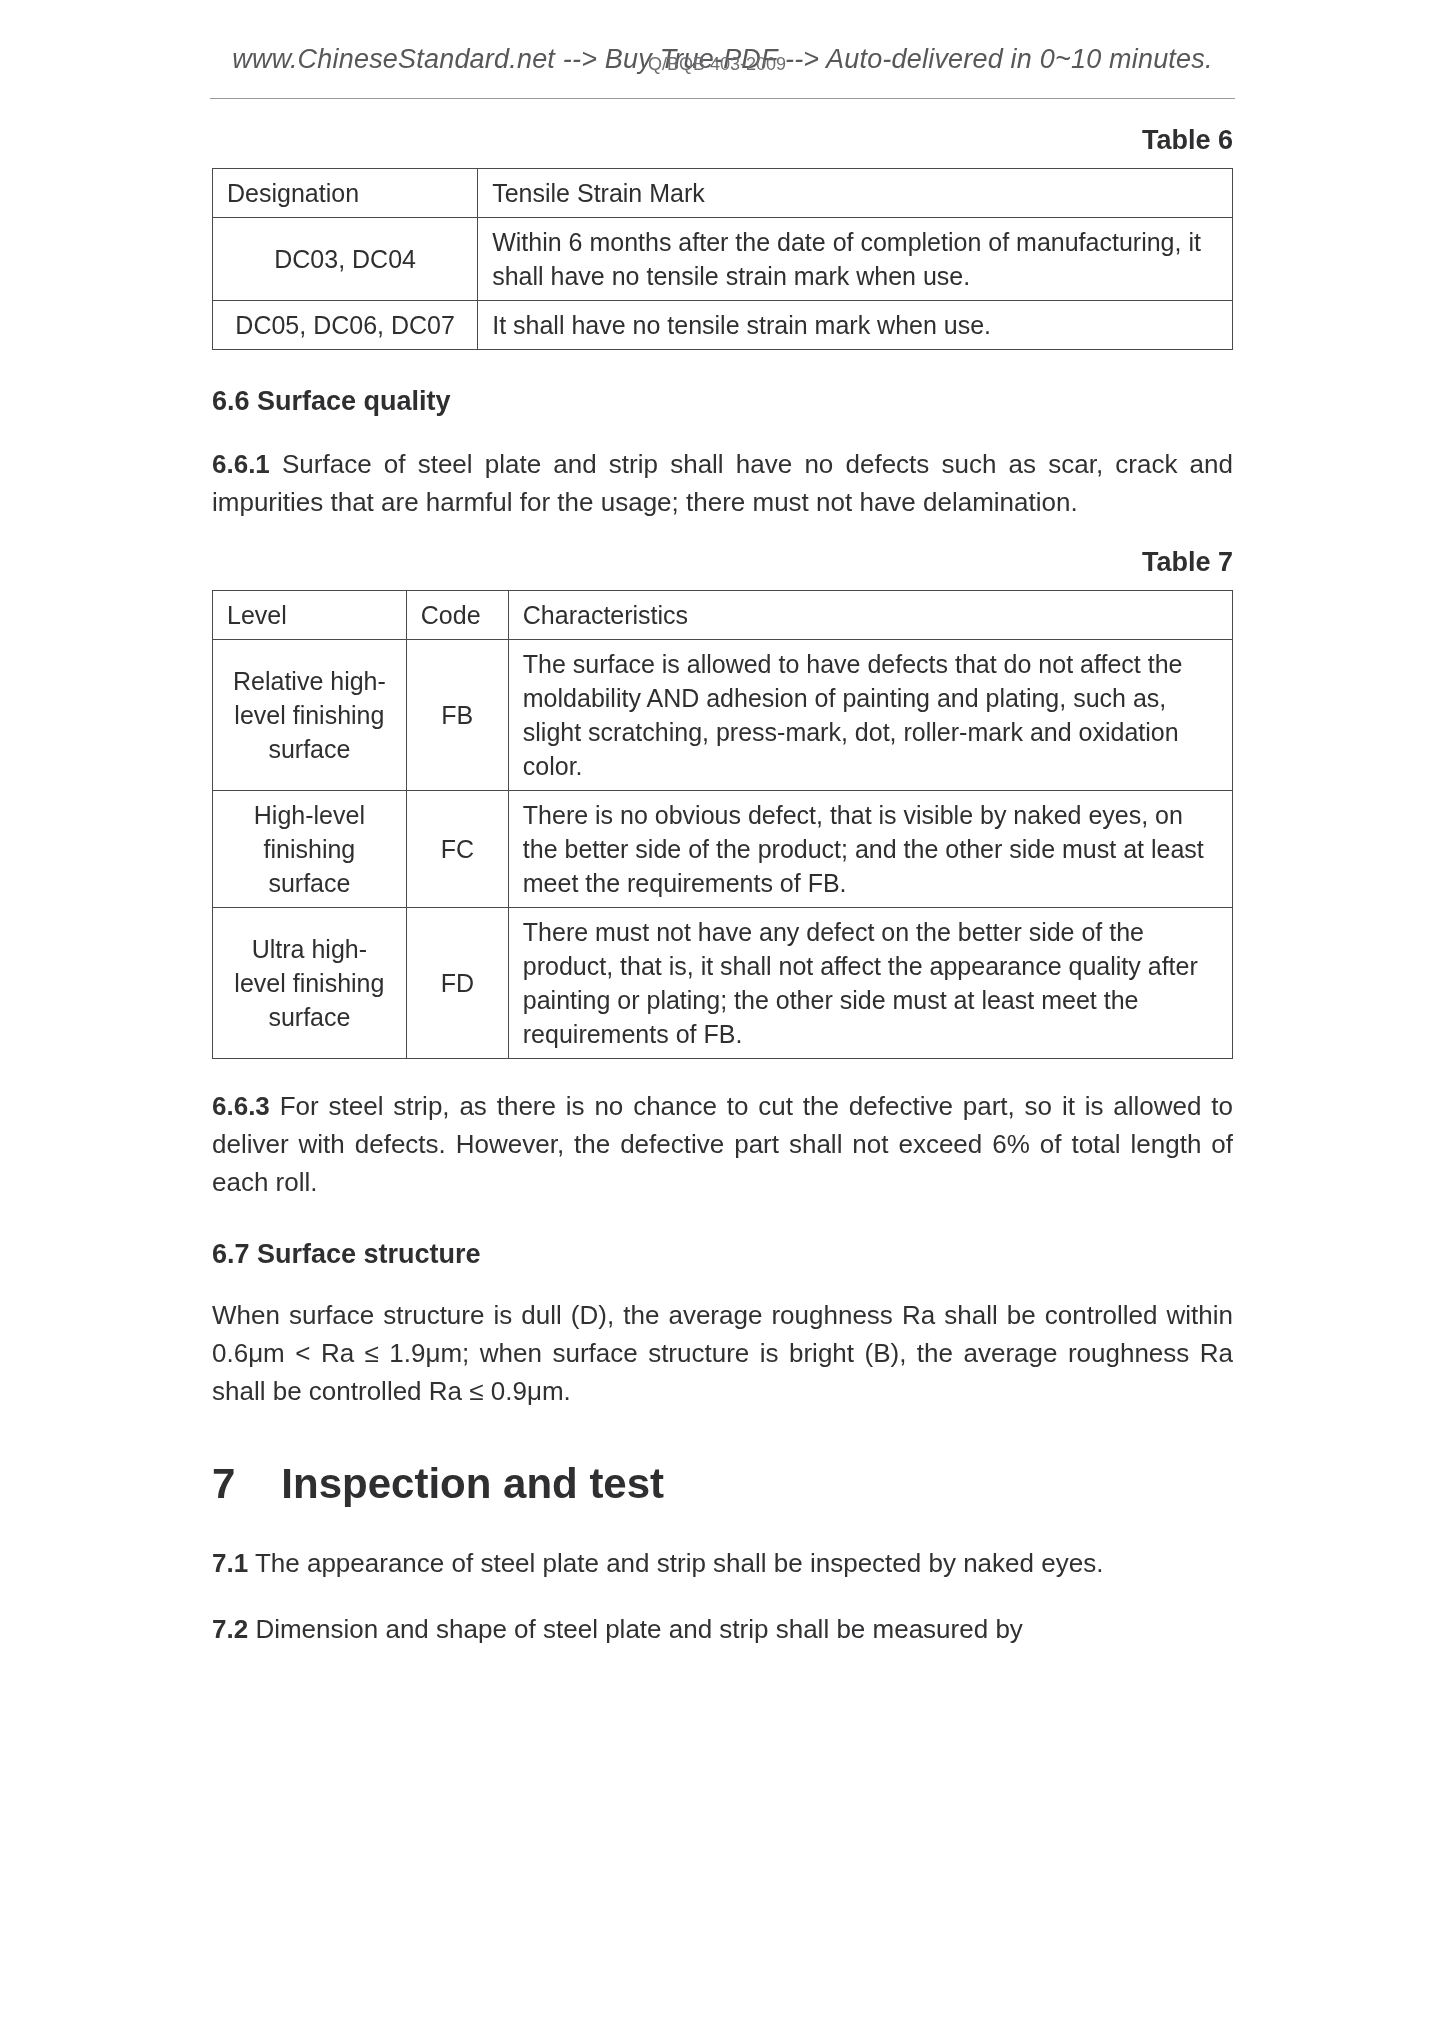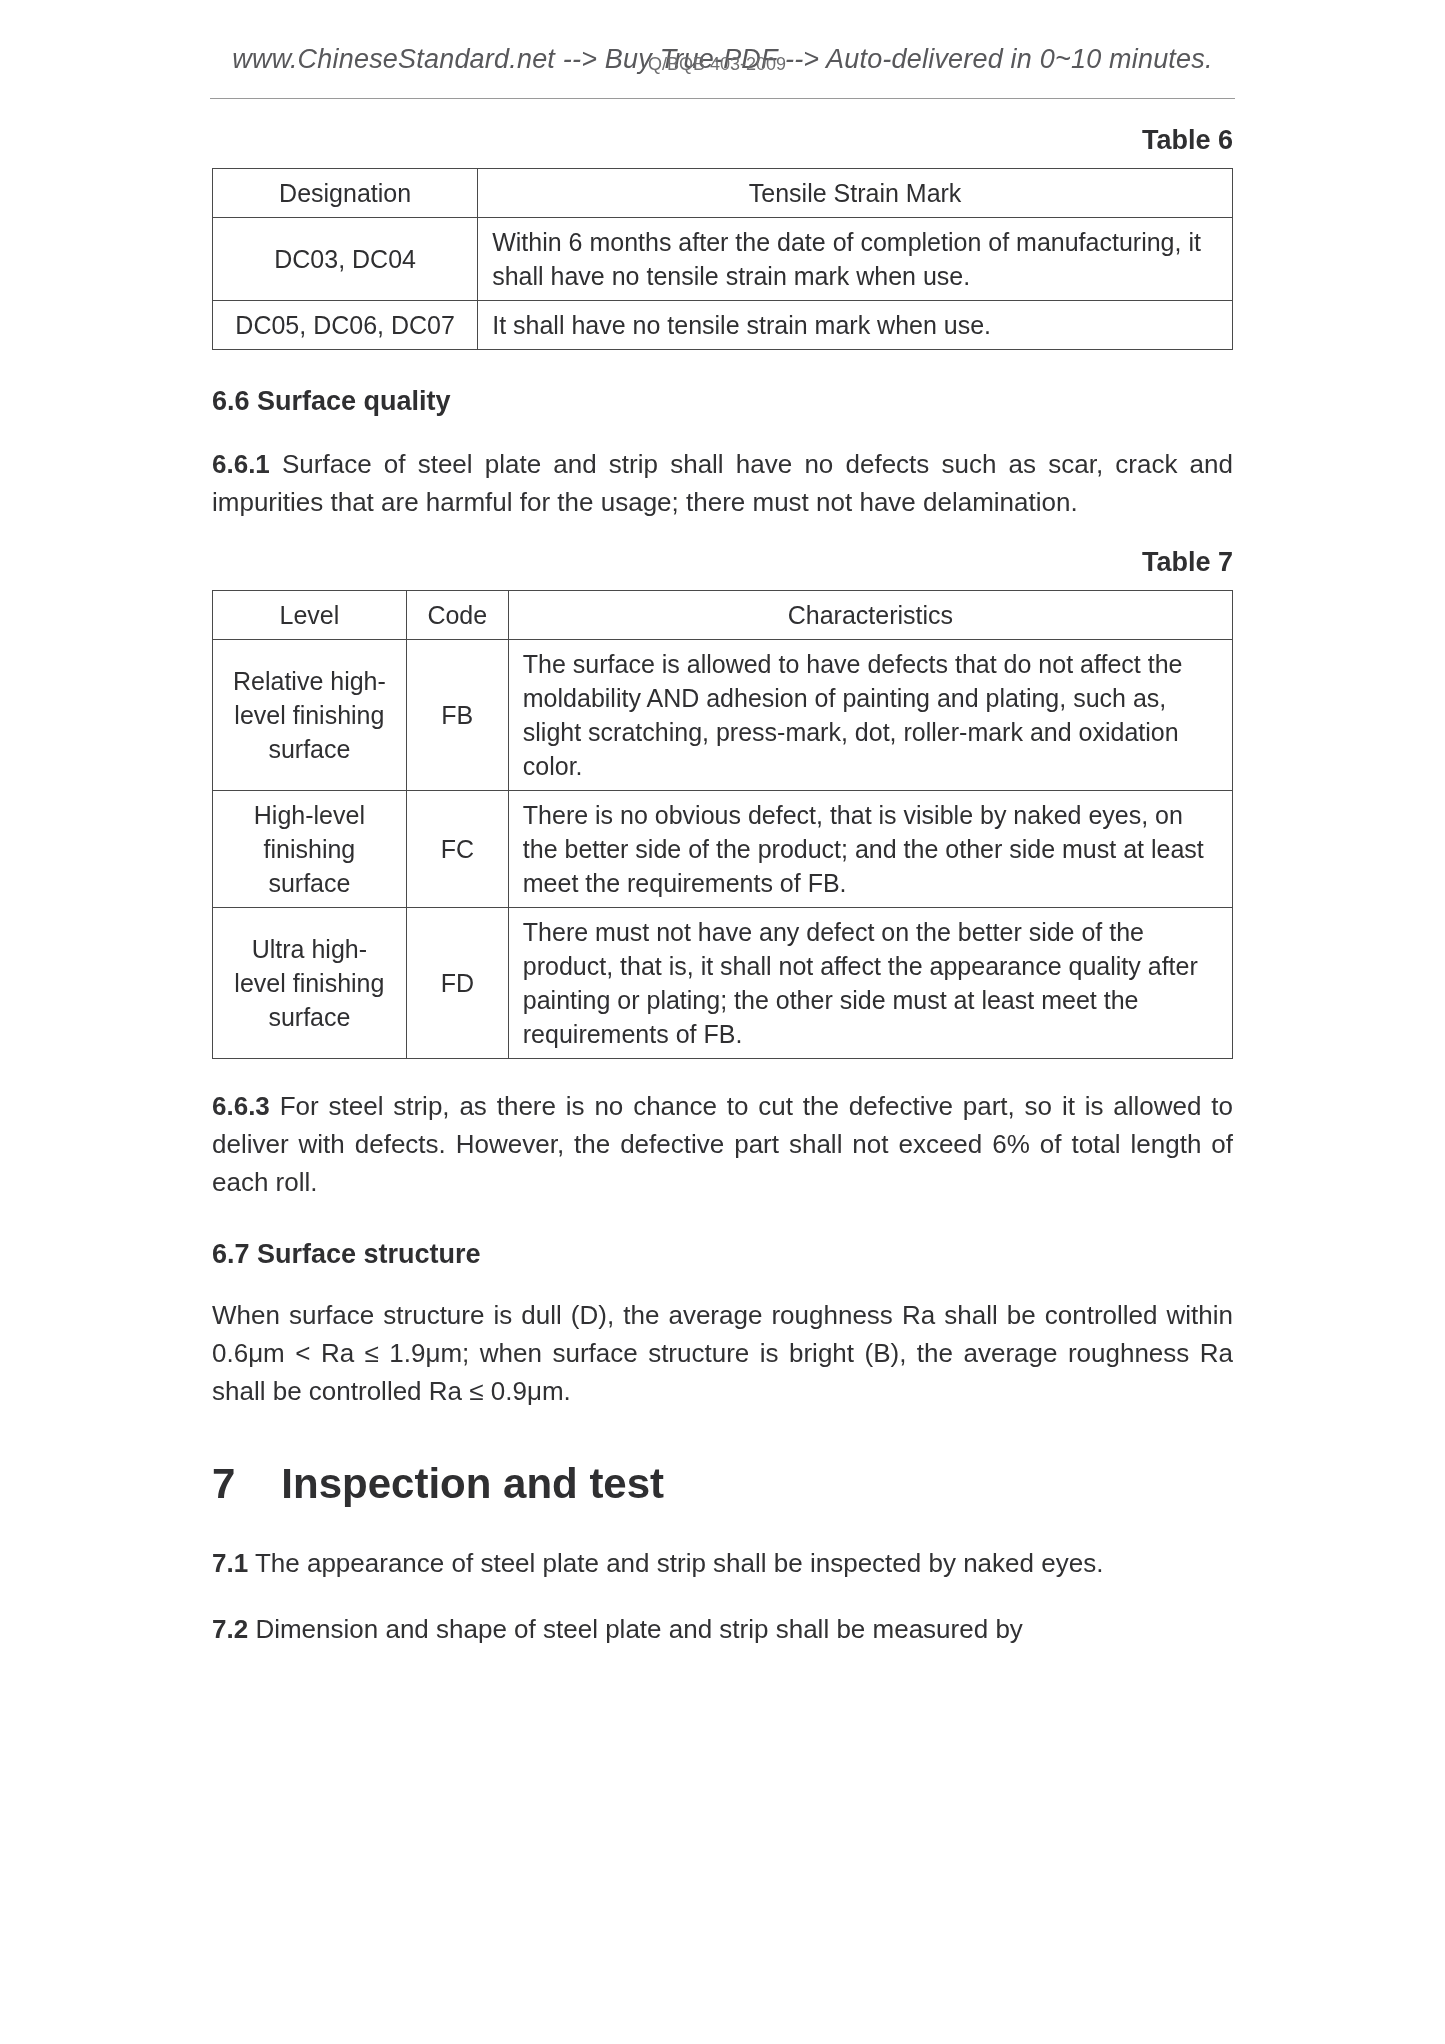--- a/index.html
+++ b/index.html
@@ -55,21 +55,21 @@
     font-size: 25px;
     color: #2f2f31;
   }
   table.std th, table.std td {
     border: 1px solid #4a4a4a;
     padding: 7px 14px;
     line-height: 34px;
     font-weight: normal;
     vertical-align: middle;
   }
-  table.std th { text-align: center; }
+  table.std th { text-align: left; }
   td.c-center { text-align: center; }
   td.c-left { text-align: left; }
   #table6 col.col-a { width: 26%; }
   #table6 col.col-b { width: 74%; }
   #table7 col.col-a { width: 19%; }
   #table7 col.col-b { width: 10%; }
   #table7 col.col-c { width: 71%; }
 
   
   .h-sub {

